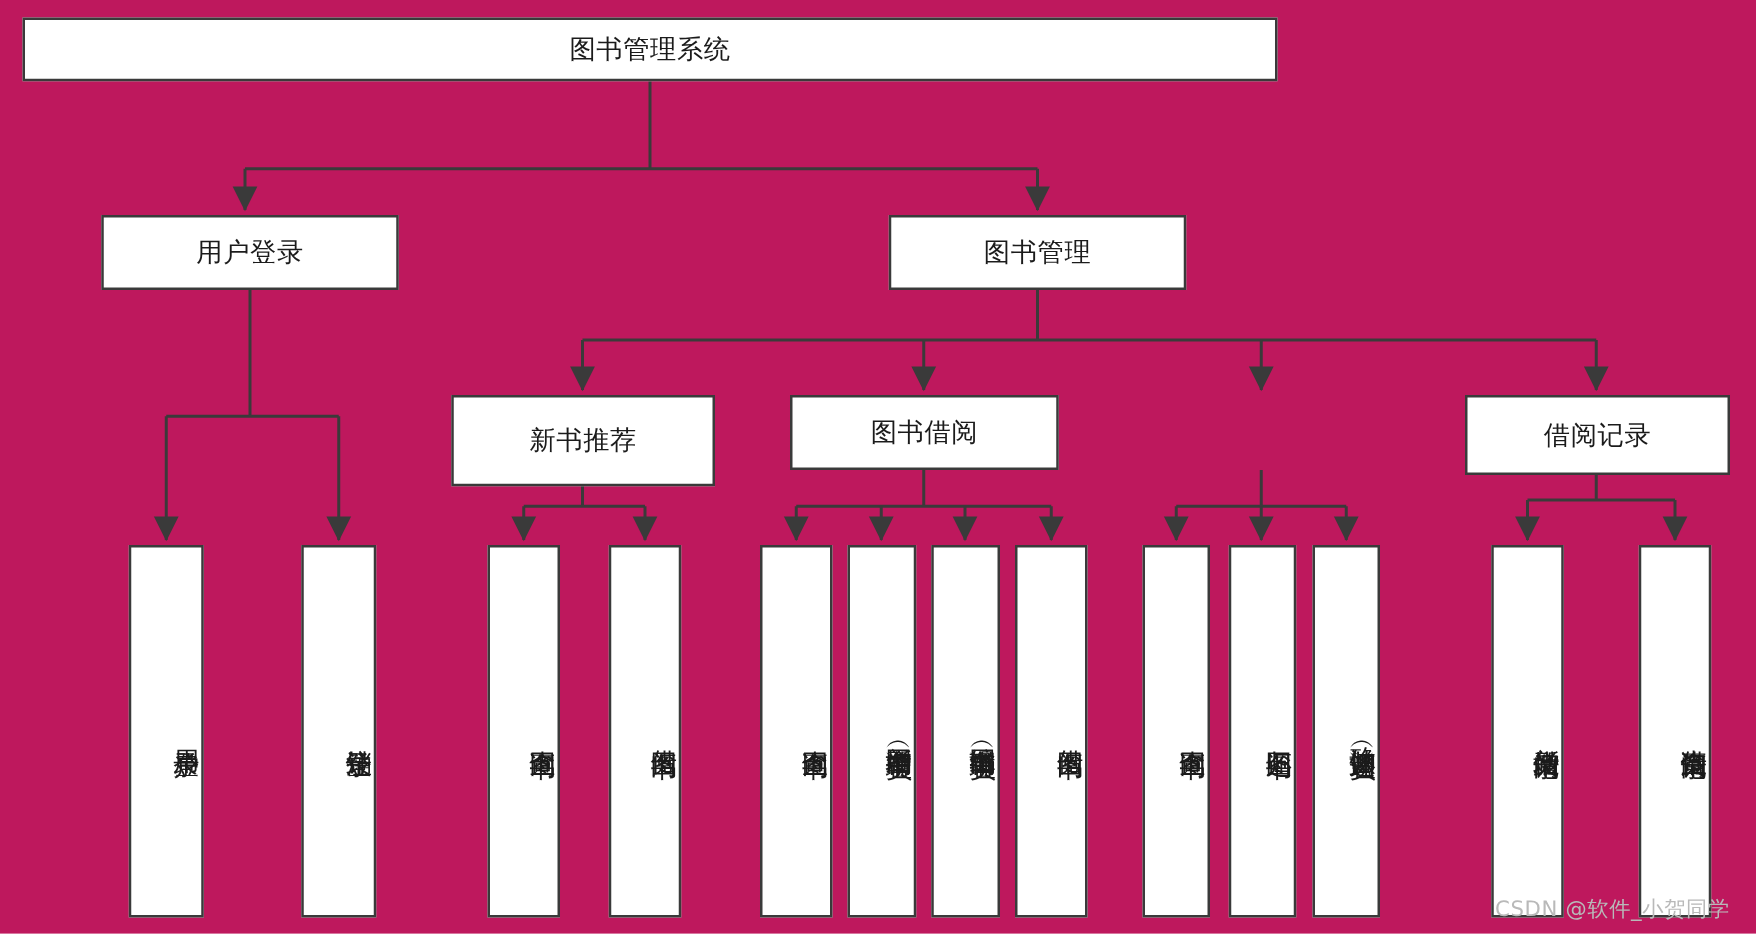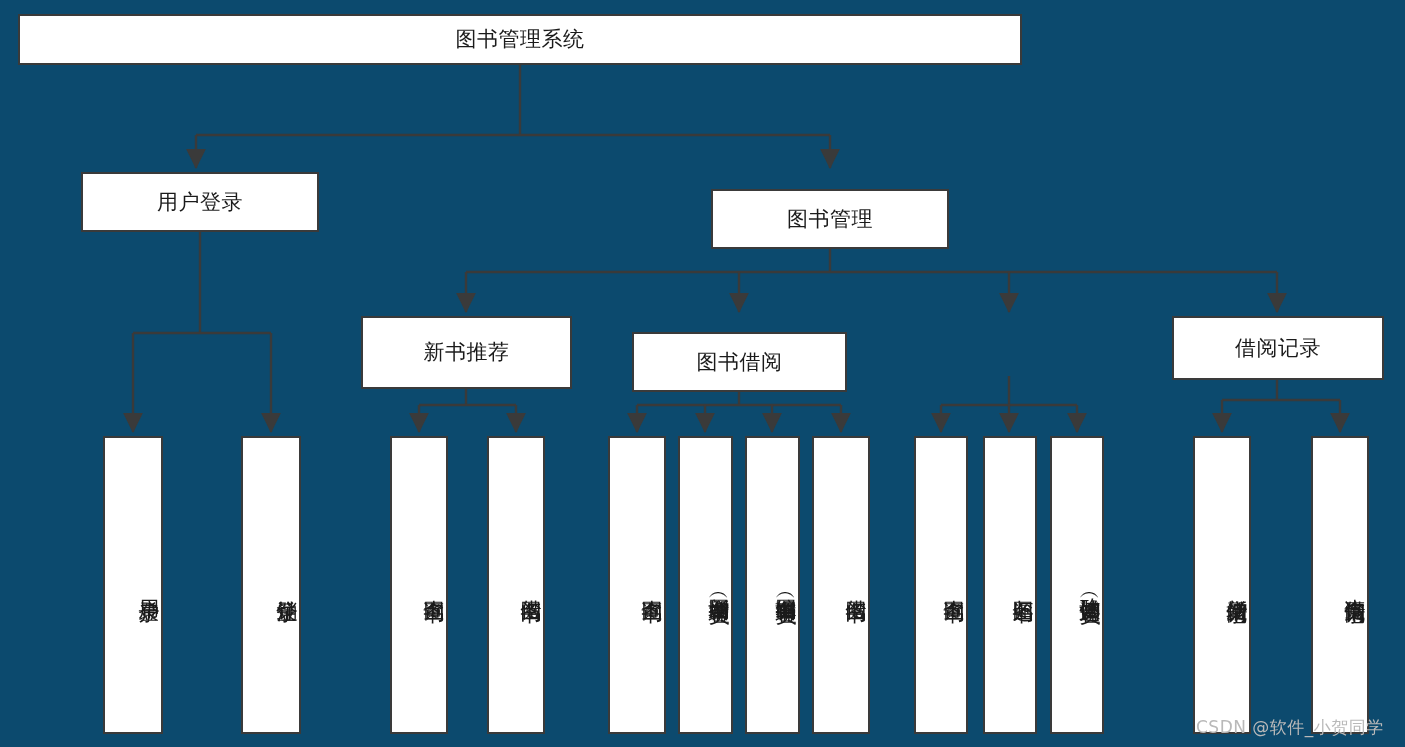--- a/index.html
+++ b/index.html
@@ -8,21 +8,21 @@
     padding: 0;
     background: #ffffff;
   }
   body {
     font-family: "DejaVu Sans", "Liberation Sans", sans-serif;
   }
   #canvas {
     position: relative;
     width: 1405px;
     height: 747px;
-    background: #0c4a6e;
+    background: #be185d;
     overflow: hidden;
   }
   #diagram-svg {
     position: absolute;
     left: 0;
     top: 0;
     width: 1405px;
     height: 747px;
   }
   .node {
@@ -122,28 +122,28 @@
     </g>
   </svg>
 
   <div class="node horiz" style="left:18px; top:14px; width:1004px; height:51px;">
     <span class="label">图书管理系统</span>
   </div>
 
   <div class="node horiz" style="left:81px; top:172px; width:238px; height:60px;">
     <span class="label">用户登录</span>
   </div>
-  <div class="node horiz" style="left:711px; top:172px; width:238px; height:60px;margin-top:17px;">
+  <div class="node horiz" style="left:711px; top:172px; width:238px; height:60px;">
     <span class="label">图书管理</span>
   </div>
 
   <div class="node horiz" style="left:361px; top:316px; width:211px; height:73px;">
     <span class="label">新书推荐</span>
   </div>
-  <div class="node horiz" style="left:632px; top:332px; width:215px; height:60px;">
+  <div class="node horiz" style="left:632px; top:316px; width:215px; height:60px;">
     <span class="label">图书借阅</span>
   </div>
   <div class="node horiz" style="left:1172px; top:316px; width:212px; height:64px;">
     <span class="label">借阅记录</span>
   </div>
 
   <div class="node vert" style="left:103px; top:436px; width:60px; height:298px;">
     <span class="label">用户登录</span>
   </div>
   <div class="node vert" style="left:241px; top:436px; width:60px; height:298px;">

